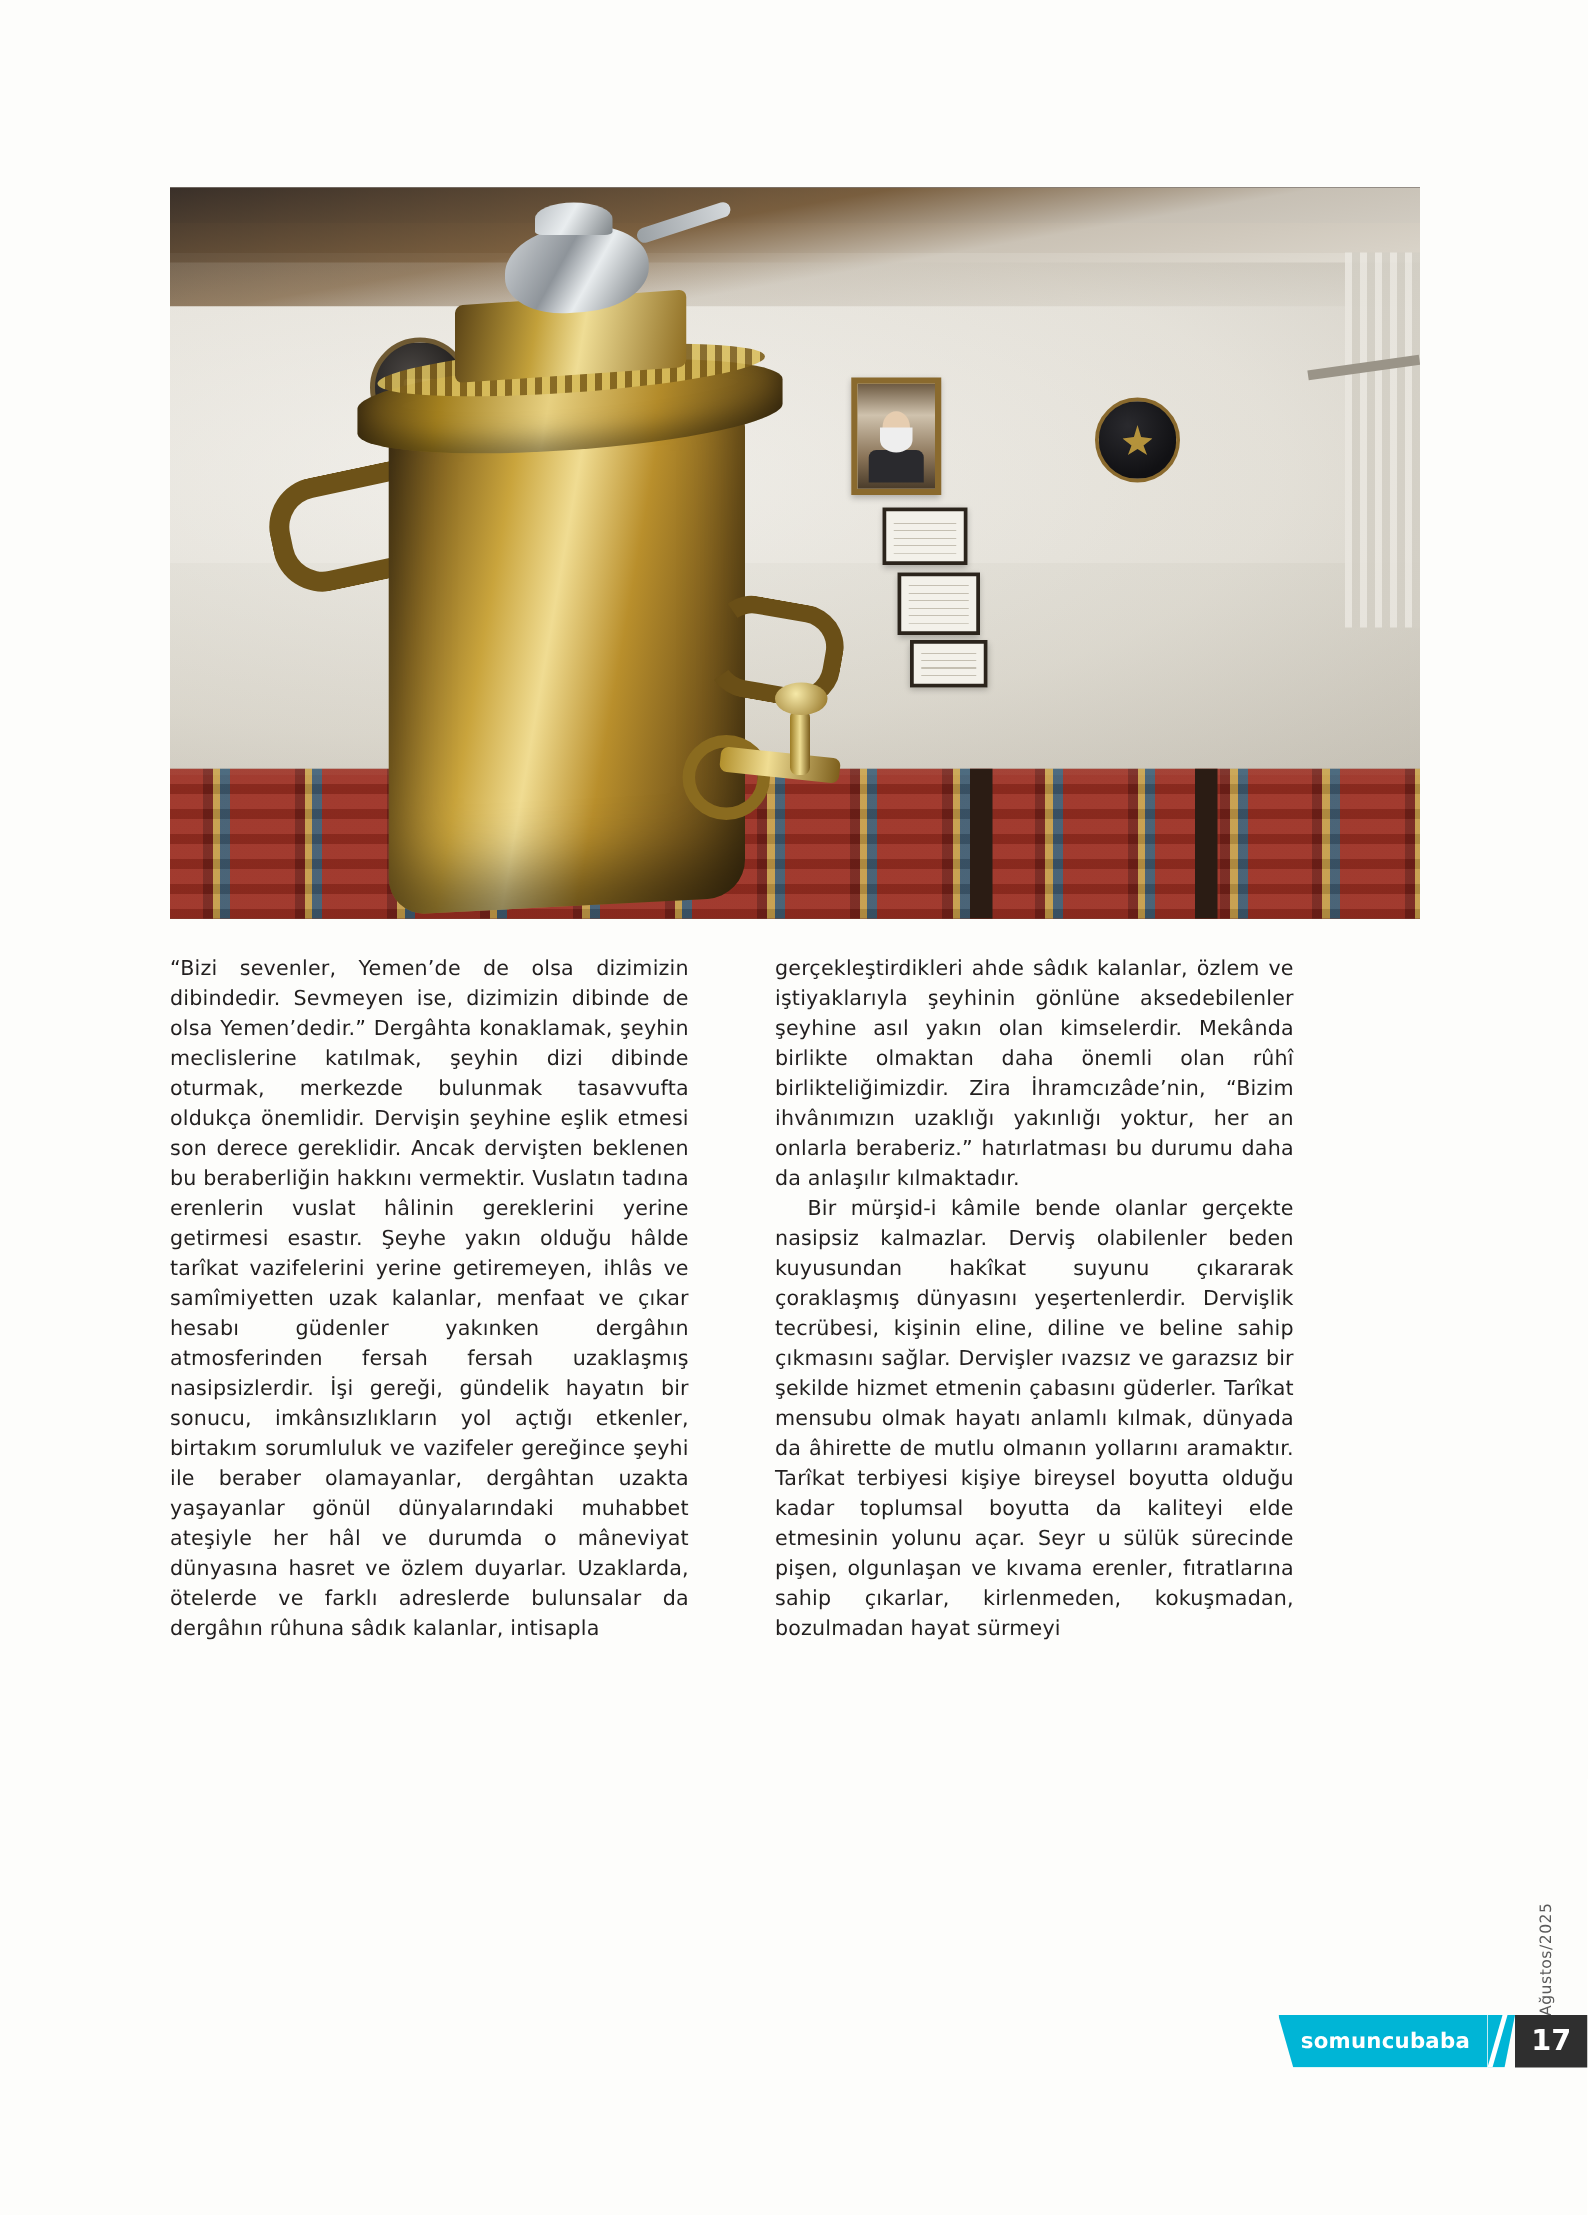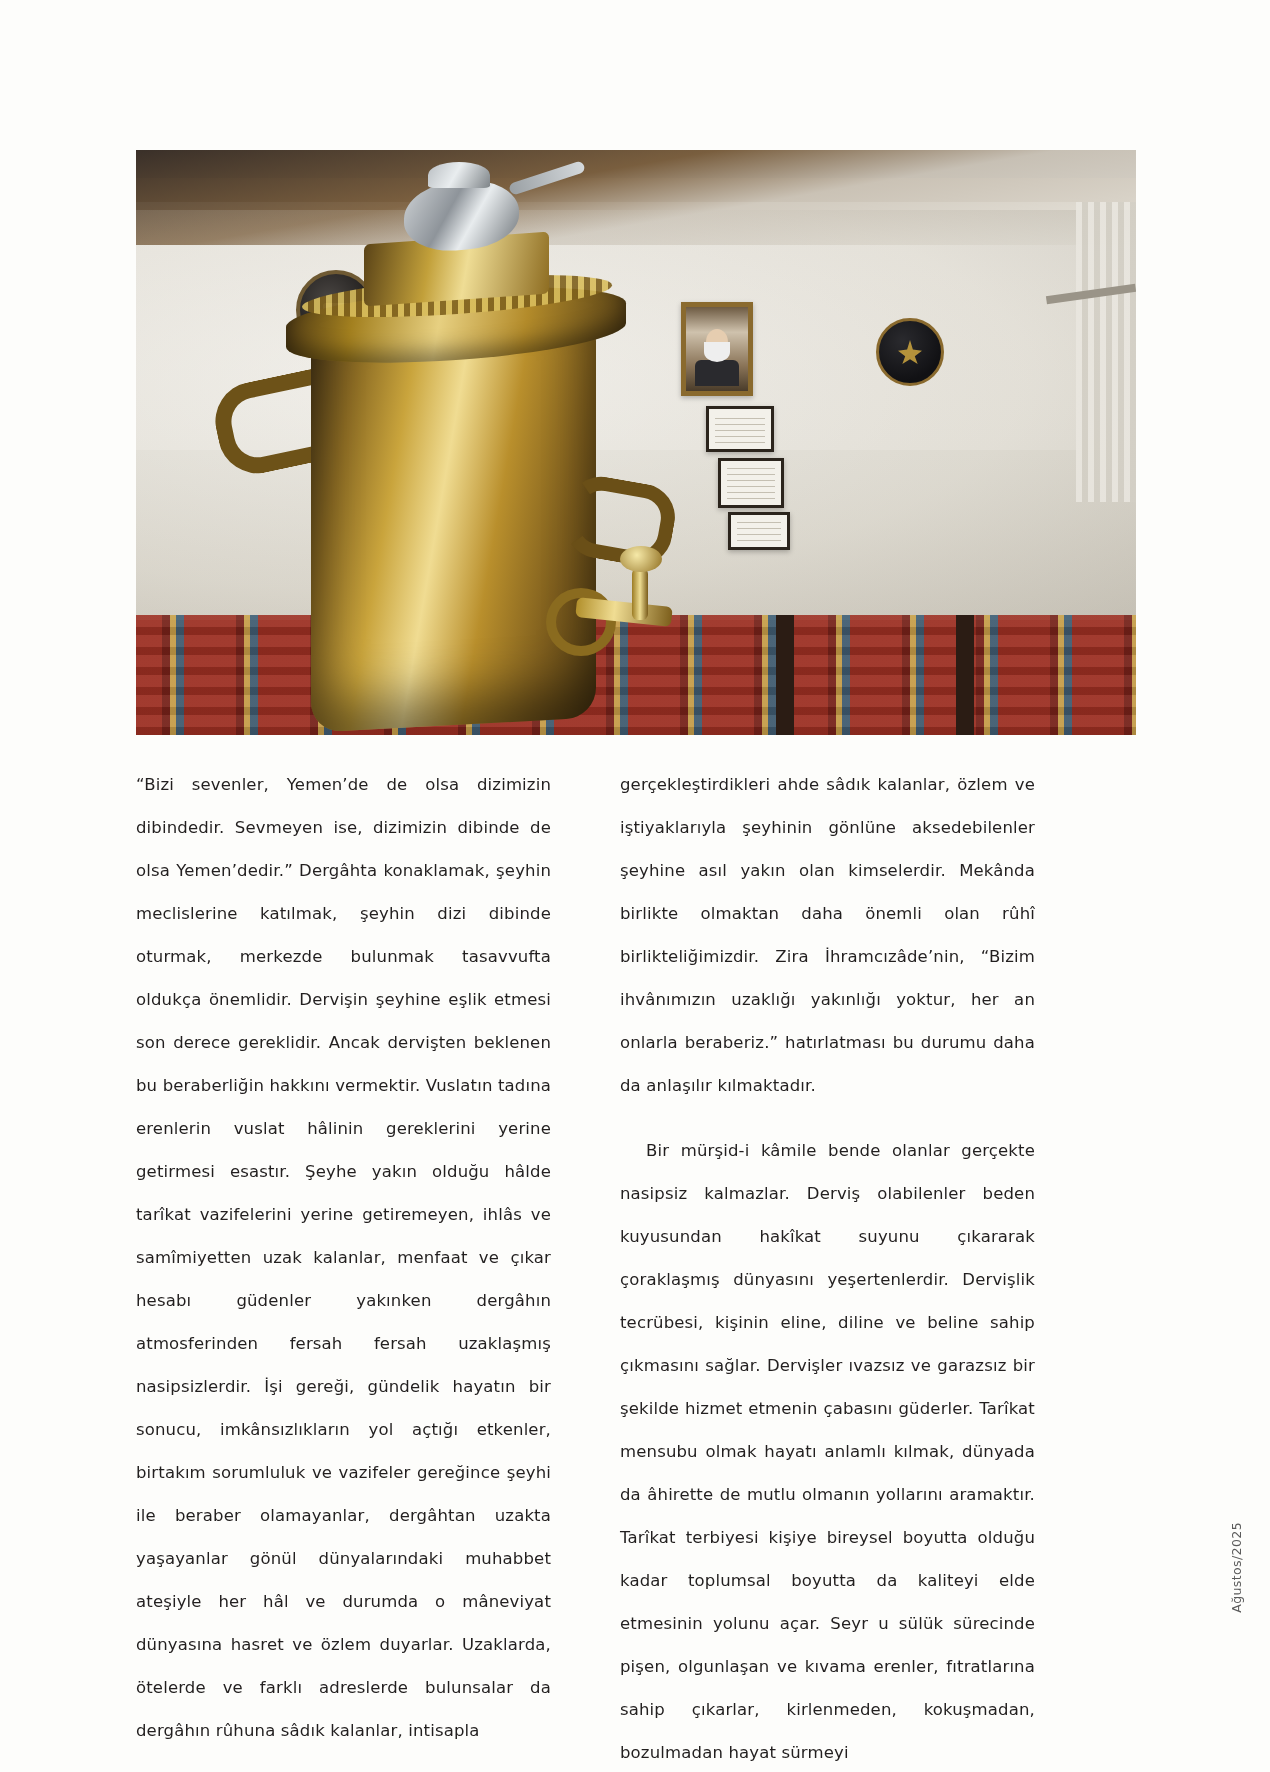--- a/index.html
+++ b/index.html
@@ -266,30 +266,30 @@
     transform: rotate(-8deg);
   }
 
   
   .col {
     position: absolute;
     top: 763px;
     width: 415px;
     font-family: "DejaVu Sans", sans-serif;
     font-size: 16.5px;
-    line-height: 43px;
+    line-height: 24px;
     text-align: justify;
     text-justify: inter-word;
     color: #221f1f;
     letter-spacing: .15px;
   }
   .col.left { left: 136px; }
   .col.right { left: 620px; }
   .col p { margin: 0; }
-  .col p + p { margin-top: 22px; text-indent: 26px; }
+  .col p + p { text-indent: 26px; }
 
   
   .side-date {
     position: absolute;
     right: 26px;
     bottom: 250px;
     transform: rotate(-90deg);
     transform-origin: right bottom;
     font-size: 12.5px;
     color: #5b5b5b;
@@ -400,14 +400,19 @@
     <p>“Bizi sevenler, Yemen’de de olsa dizimizin dibindedir. Sevmeyen ise, dizimizin dibinde de olsa Yemen’dedir.” Dergâhta konaklamak, şeyhin meclislerine katılmak, şeyhin dizi dibinde oturmak, merkezde bulunmak tasavvufta oldukça önemlidir. Dervişin şeyhine eşlik etmesi son derece gereklidir. Ancak dervişten beklenen bu beraberliğin hakkını vermektir. Vuslatın tadına erenlerin vuslat hâlinin gereklerini yerine getirmesi esastır. Şeyhe yakın olduğu hâlde tarîkat vazifelerini yerine getiremeyen, ihlâs ve samîmiyetten uzak kalanlar, menfaat ve çıkar hesabı güdenler yakınken dergâhın atmosferinden fersah fersah uzaklaşmış nasipsizlerdir. İşi gereği, gündelik hayatın bir sonucu, imkânsızlıkların yol açtığı etkenler, birtakım sorumluluk ve vazifeler gereğince şeyhi ile beraber olamayanlar, dergâhtan uzakta yaşayanlar gönül dünyalarındaki muhabbet ateşiyle her hâl ve durumda o mâneviyat dünyasına hasret ve özlem duyarlar. Uzaklarda, ötelerde ve farklı adreslerde bulunsalar da dergâhın rûhuna sâdık kalanlar, intisapla</p>
   </div>
 
   <div class="col right">
     <p>gerçekleştirdikleri ahde sâdık kalanlar, özlem ve iştiyaklarıyla şeyhinin gönlüne aksedebilenler şeyhine asıl yakın olan kimselerdir. Mekânda birlikte olmaktan daha önemli olan rûhî birlikteliğimizdir. Zira İhramcızâde’nin, “Bizim ihvânımızın uzaklığı yakınlığı yoktur, her an onlarla beraberiz.” hatırlatması bu durumu daha da anlaşılır kılmaktadır.</p>
     <p>Bir mürşid-i kâmile bende olanlar gerçekte nasipsiz kalmazlar. Derviş olabilenler beden kuyusundan hakîkat suyunu çıkararak çoraklaşmış dünyasını yeşertenlerdir. Dervişlik tecrübesi, kişinin eline, diline ve beline sahip çıkmasını sağlar. Dervişler ıvazsız ve garazsız bir şekilde hizmet etmenin çabasını güderler. Tarîkat mensubu olmak hayatı anlamlı kılmak, dünyada da âhirette de mutlu olmanın yollarını aramaktır. Tarîkat terbiyesi kişiye bireysel boyutta olduğu kadar toplumsal boyutta da kaliteyi elde etmesinin yolunu açar. Seyr u sülük sürecinde pişen, olgunlaşan ve kıvama erenler, fıtratlarına sahip çıkarlar, kirlenmeden, kokuşmadan, bozulmadan hayat sürmeyi</p>
   </div>
 
   <div class="side-date">Ağustos/2025</div>
 
+  <div class="footer-bar">
+    <div class="brand-chip">somuncubaba</div>
+    <div class="brand-slash"></div>
+    <div class="page-num">17</div>
+  </div>
 
 </div>
 
 </body></html>

